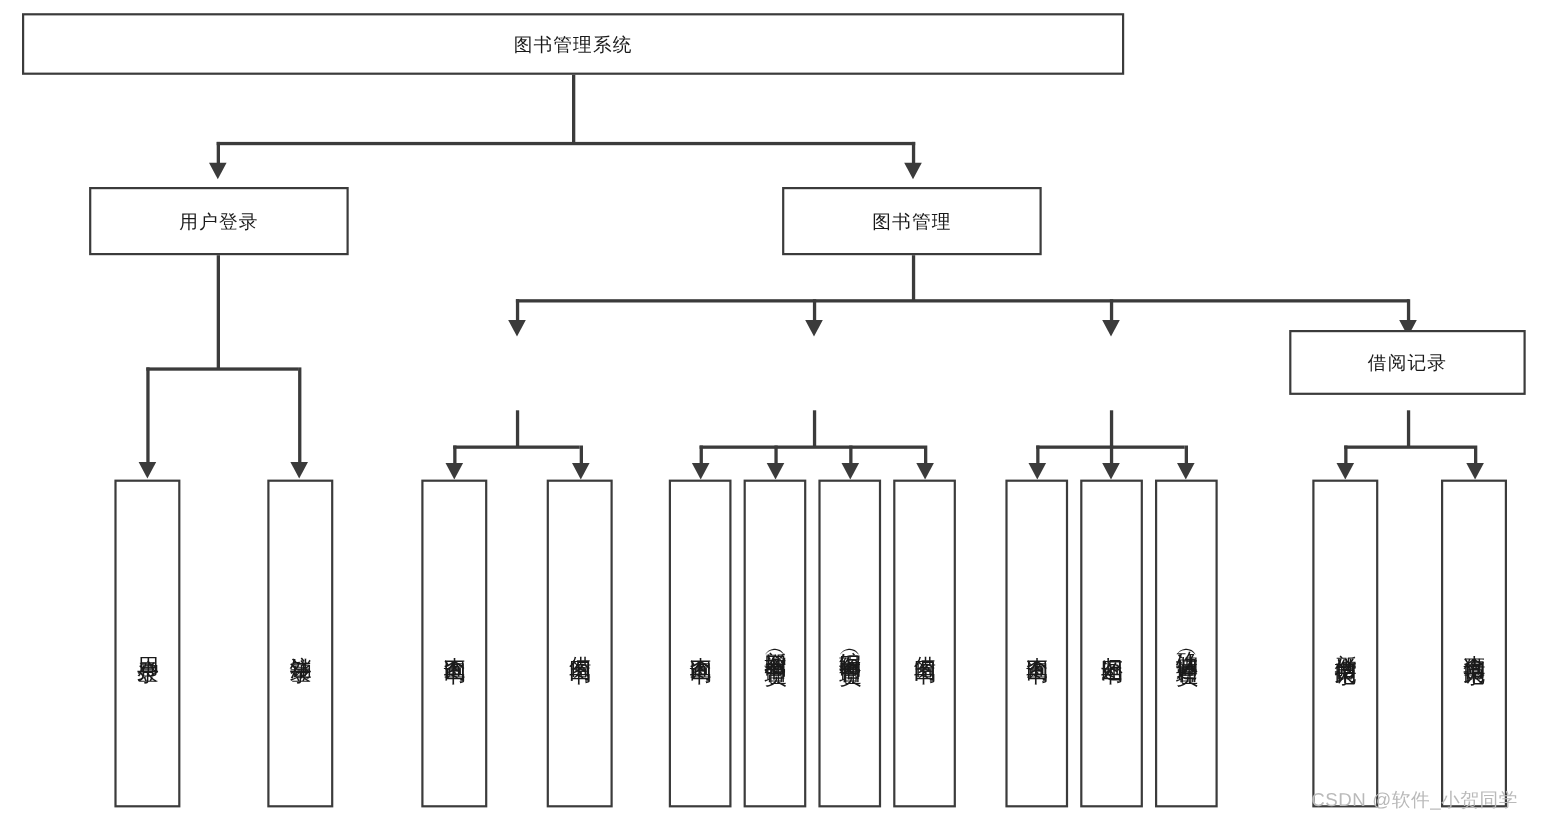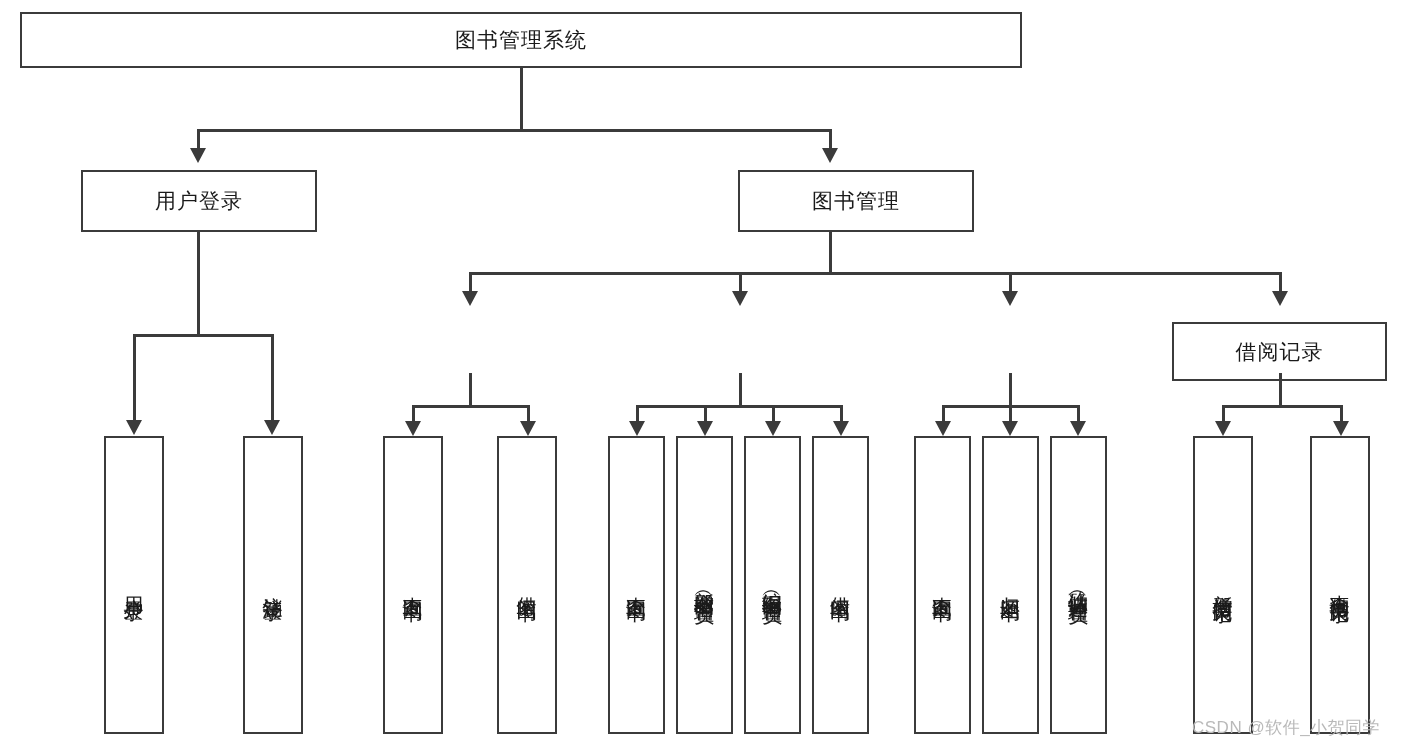--- a/index.html
+++ b/index.html
@@ -18,21 +18,21 @@
   .node {
     position: absolute;
     background: #ffffff;
     border: 2.5px solid #3b3b3b;
     display: flex;
     align-items: center;
     justify-content: center;
     color: #1a1a1a;
   }
   .node.horiz {
-    font-size: 21px;
+    font-size: 17px;
     letter-spacing: 1px;
   }
   .node.vert {
     writing-mode: vertical-rl;
     text-orientation: upright;
     font-size: 20px;
     letter-spacing: 2px;
     padding: 6px 0;
     line-height: 1;
   }
@@ -80,21 +80,21 @@
   <div class="hline" style="left:197px; top:129px; width:635px;"></div>
   <div class="vline" style="left:197px; top:129px; height:20px;"></div>
   <div class="arrow" style="left:190px; top:148px;"></div>
   <div class="vline" style="left:829px; top:129px; height:20px;"></div>
   <div class="arrow" style="left:822px; top:148px;"></div>
 
   <div class="node horiz" style="left:81px; top:170px; width:236px; height:62px;">
     <span class="txt">用户登录</span>
   </div>
 
-  <div class="node horiz" style="left:711px; top:170px; width:236px; height:62px;margin-left:27px;">
+  <div class="node horiz" style="left:711px; top:170px; width:236px; height:62px;">
     <span class="txt">图书管理</span>
   </div>
 
   <div class="vline" style="left:197px; top:232px; height:103px;"></div>
   <div class="hline" style="left:133px; top:334px; width:138px;"></div>
   <div class="vline" style="left:133px; top:334px; height:87px;"></div>
   <div class="arrow" style="left:126px; top:420px;"></div>
   <div class="vline" style="left:271px; top:334px; height:87px;"></div>
   <div class="arrow" style="left:264px; top:420px;"></div>
 
@@ -102,21 +102,21 @@
   <div class="hline" style="left:469px; top:272px; width:812px;"></div>
   <div class="vline" style="left:469px; top:272px; height:20px;"></div>
   <div class="arrow" style="left:462px; top:291px;"></div>
   <div class="vline" style="left:739px; top:272px; height:20px;"></div>
   <div class="arrow" style="left:732px; top:291px;"></div>
   <div class="vline" style="left:1009px; top:272px; height:20px;"></div>
   <div class="arrow" style="left:1002px; top:291px;"></div>
   <div class="vline" style="left:1279px; top:272px; height:20px;"></div>
   <div class="arrow" style="left:1272px; top:291px;"></div>
 
-  <div class="node horiz" style="left:1172px; top:322px; width:215px; height:59px;">
+  <div class="node horiz" style="left:1172px; top:300px; width:215px; height:59px;">
     <span class="txt">借阅记录</span>
   </div>
 
   <div class="vline" style="left:469px; top:373px; height:33px;"></div>
   <div class="hline" style="left:412px; top:405px; width:115px;"></div>
   <div class="vline" style="left:412px; top:405px; height:17px;"></div>
   <div class="arrow" style="left:405px; top:421px;"></div>
   <div class="vline" style="left:527px; top:405px; height:17px;"></div>
   <div class="arrow" style="left:520px; top:421px;"></div>
 

